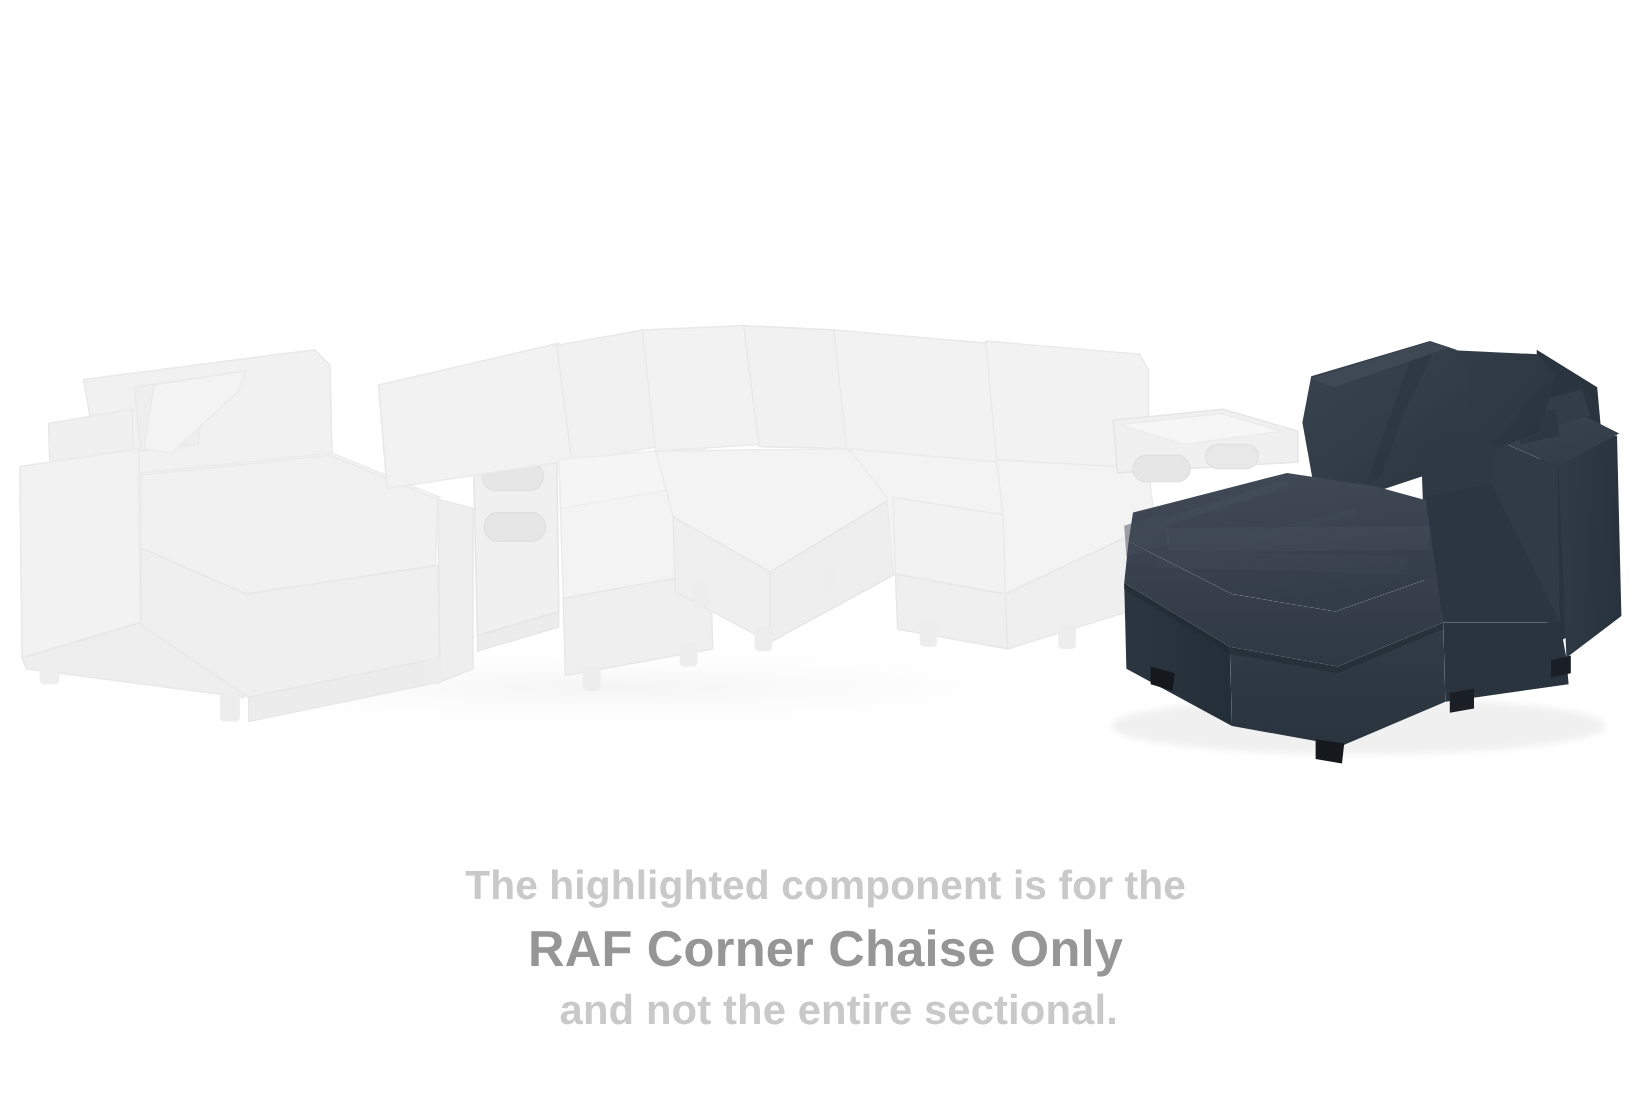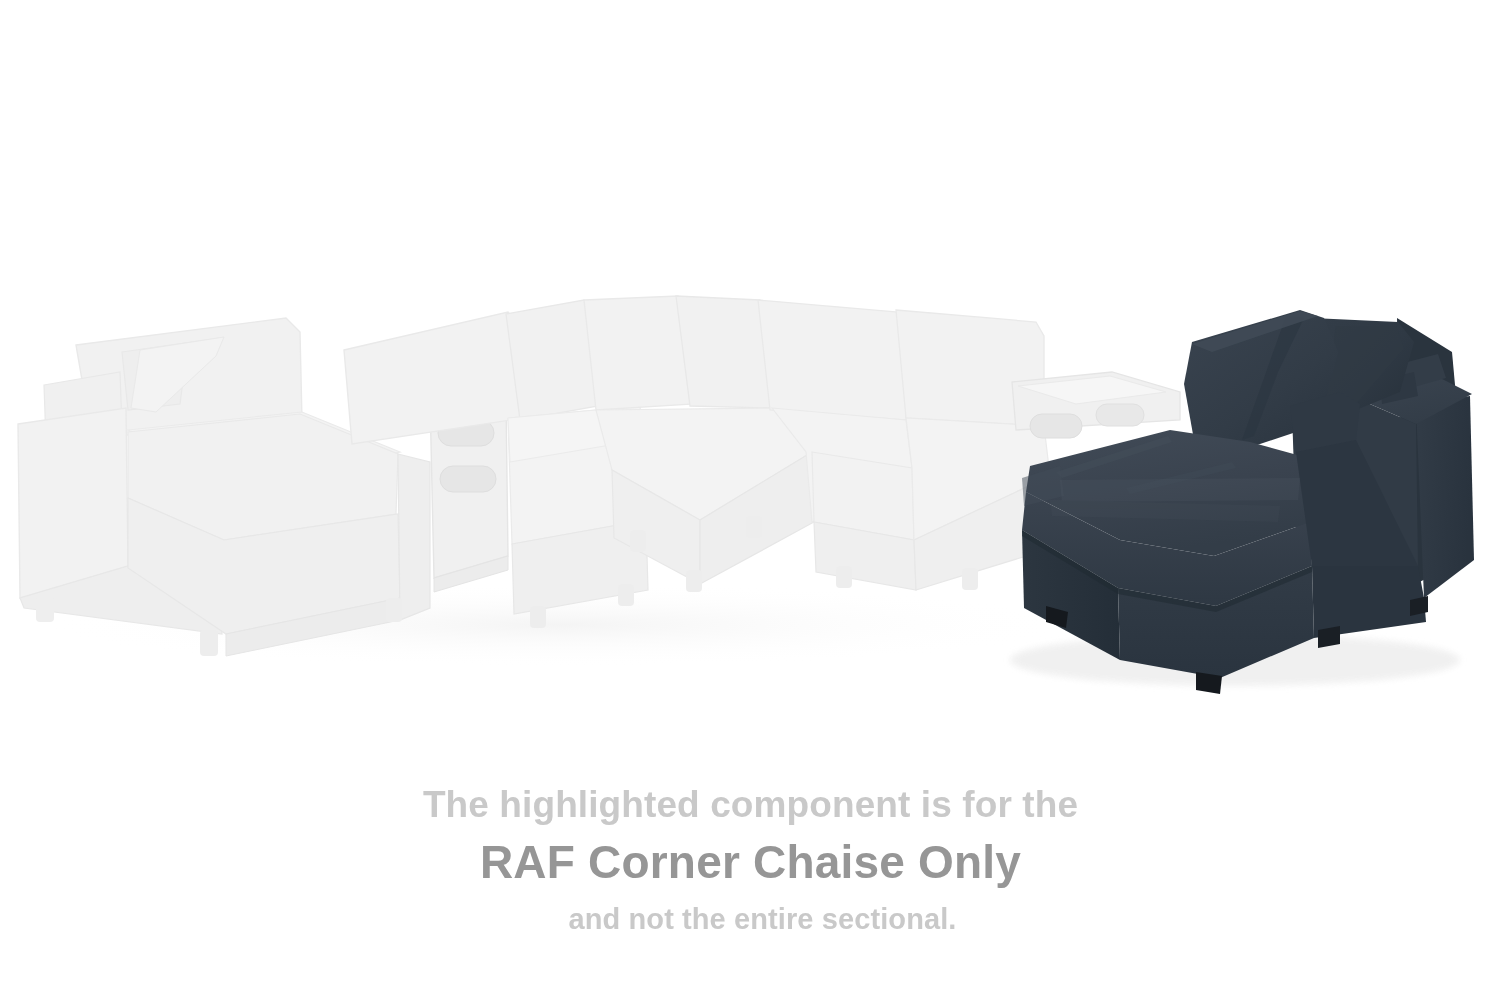--- a/index.html
+++ b/index.html
@@ -50,21 +50,21 @@
   .caption-line-strong {
     color: #969696;
     font-size: 46px;
     font-weight: bold;
     line-height: 68px;
     letter-spacing: 0.2px;
     margin: 0;
     white-space: nowrap;
   }
   .caption-line-light.lower {
-    font-size: 29px;
+    font-size: 38px;
     line-height: 46px;
     margin-left: 24px;
   }
 </style>
 </head>
 <body>
 
 <div id="product-figure">
 
   <svg id="scene-svg" viewBox="0 0 1501 1000" xmlns="http://www.w3.org/2000/svg">

